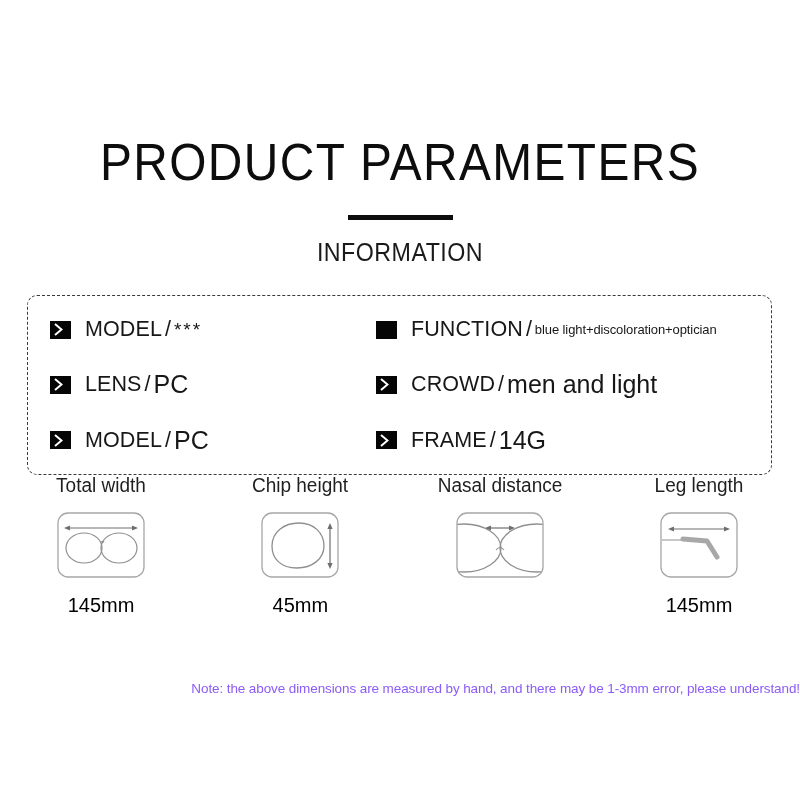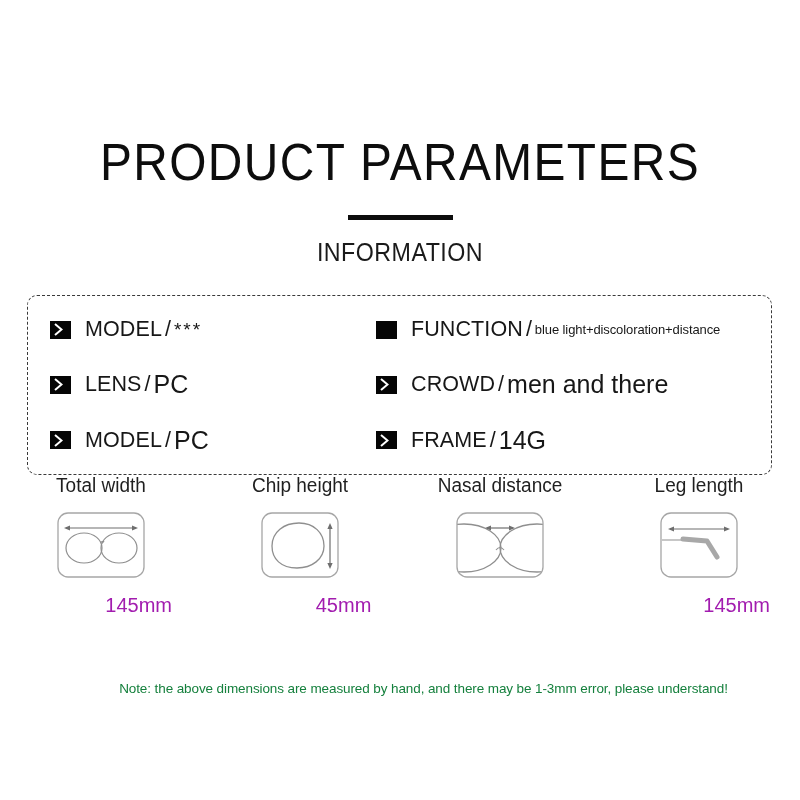--- a/index.html
+++ b/index.html
@@ -150,33 +150,32 @@
   .dim-figure {
     width: 92px;
     height: 70px;
     margin: 13px auto 0 auto;
     display: block;
   }
   .dim-value {
     display: block;
     margin-top: 14px;
     font-size: 20px;
-    color: #a21caf;
-    text-align: right;
+    color: #000000;
   }
 
   
   .footer-note {
     position: absolute;
     left: 0;
     right: 0;
     top: 681px;
-    text-align: center;
+    text-align: right;
     font-size: 13.5px;
-    color: #15803d;
+    color: #8b5cf6;
     letter-spacing: -0.1px;
     padding-left: 47px;
   }
 </style>
 </head>
 <body>
 
 <div class="header">
   <h1 class="page-title">PRODUCT PARAMETERS</h1>
   <div class="title-rule"></div>
@@ -196,21 +195,21 @@
       <span class="spec-sep">/</span>
       <span class="spec-value stars">***</span>
     </div>
 
     <div class="spec-item col-right">
       <span class="bullet solid">
         
       </span>
       <span class="spec-label">FUNCTION</span>
       <span class="spec-sep">/</span>
-      <span class="spec-value small">blue light+discoloration+distance</span>
+      <span class="spec-value small">blue light+discoloration+optician</span>
     </div>
 
     <div class="spec-item">
       <span class="bullet">
         <svg class="chev" viewBox="0 0 9 13">
           <polyline points="1,1 7.5,6.5 1,12" fill="none" stroke="#ffffff" stroke-width="2"></polyline>
         </svg>
       </span>
       <span class="spec-label">LENS</span>
       <span class="spec-sep">/</span>
@@ -218,21 +217,21 @@
     </div>
 
     <div class="spec-item col-right">
       <span class="bullet">
         <svg class="chev" viewBox="0 0 9 13">
           <polyline points="1,1 7.5,6.5 1,12" fill="none" stroke="#ffffff" stroke-width="2"></polyline>
         </svg>
       </span>
       <span class="spec-label">CROWD</span>
       <span class="spec-sep">/</span>
-      <span class="spec-value">men and there</span>
+      <span class="spec-value">men and light</span>
     </div>
 
     <div class="spec-item">
       <span class="bullet">
         <svg class="chev" viewBox="0 0 9 13">
           <polyline points="1,1 7.5,6.5 1,12" fill="none" stroke="#ffffff" stroke-width="2"></polyline>
         </svg>
       </span>
       <span class="spec-label">MODEL</span>
       <span class="spec-sep">/</span>

